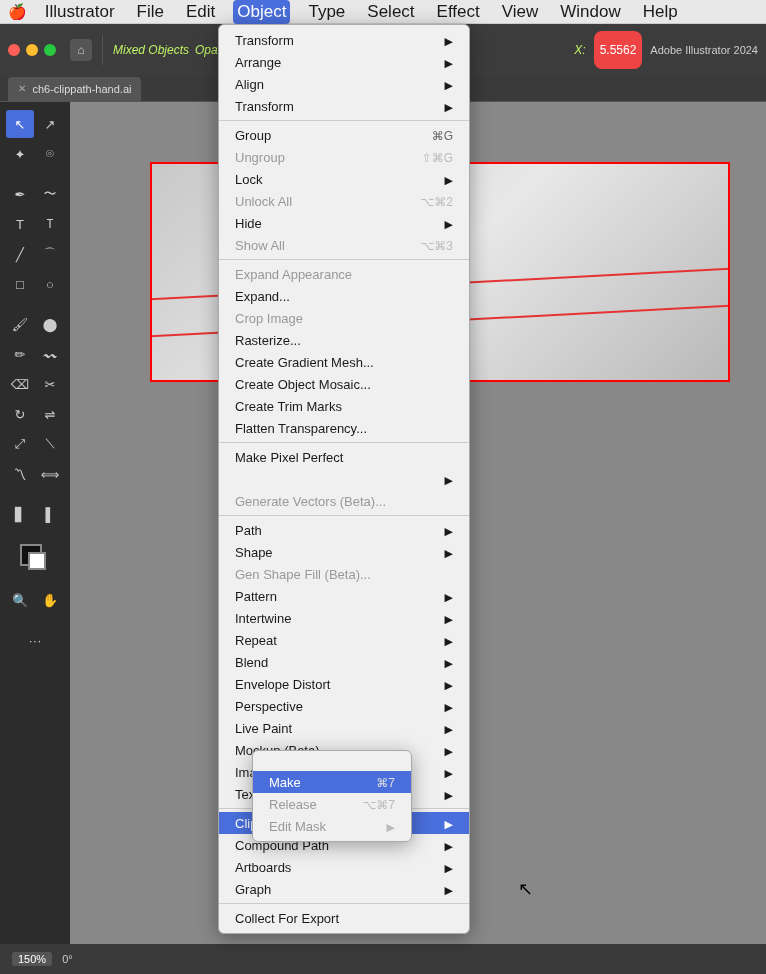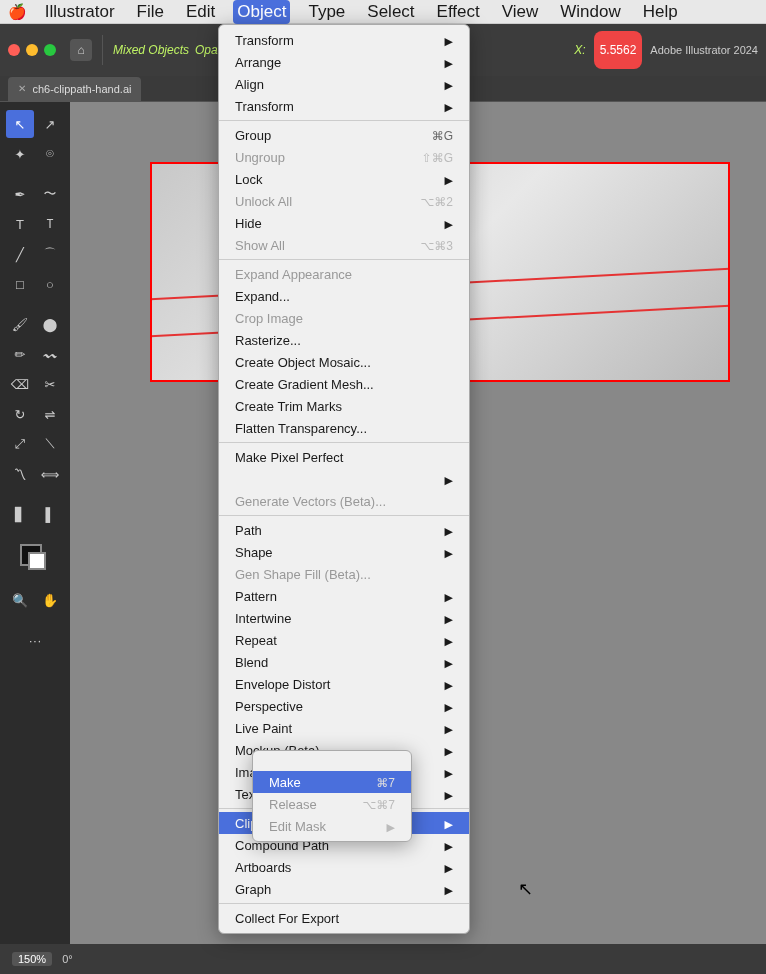--- a/index.html
+++ b/index.html
@@ -508,24 +508,24 @@
     <div class="menu-item">
       <span class="menu-item-label">Expand...</span>
     </div>
     <div class="menu-item disabled">
       <span class="menu-item-label">Crop Image</span>
     </div>
     <div class="menu-item">
       <span class="menu-item-label">Rasterize...</span>
     </div>
     <div class="menu-item">
+      <span class="menu-item-label">Create Gradient Mesh...</span>
+    </div>
+    <div class="menu-item">
       <span class="menu-item-label">Create Object Mosaic...</span>
-    </div>
-    <div class="menu-item">
-      <span class="menu-item-label">Create Gradient Mesh...</span>
     </div>
     <div class="menu-item">
       <span class="menu-item-label">Create Trim Marks</span>
     </div>
     <div class="menu-item">
       <span class="menu-item-label">Flatten Transparency...</span>
     </div>
 
     <div class="menu-separator"></div>
 

